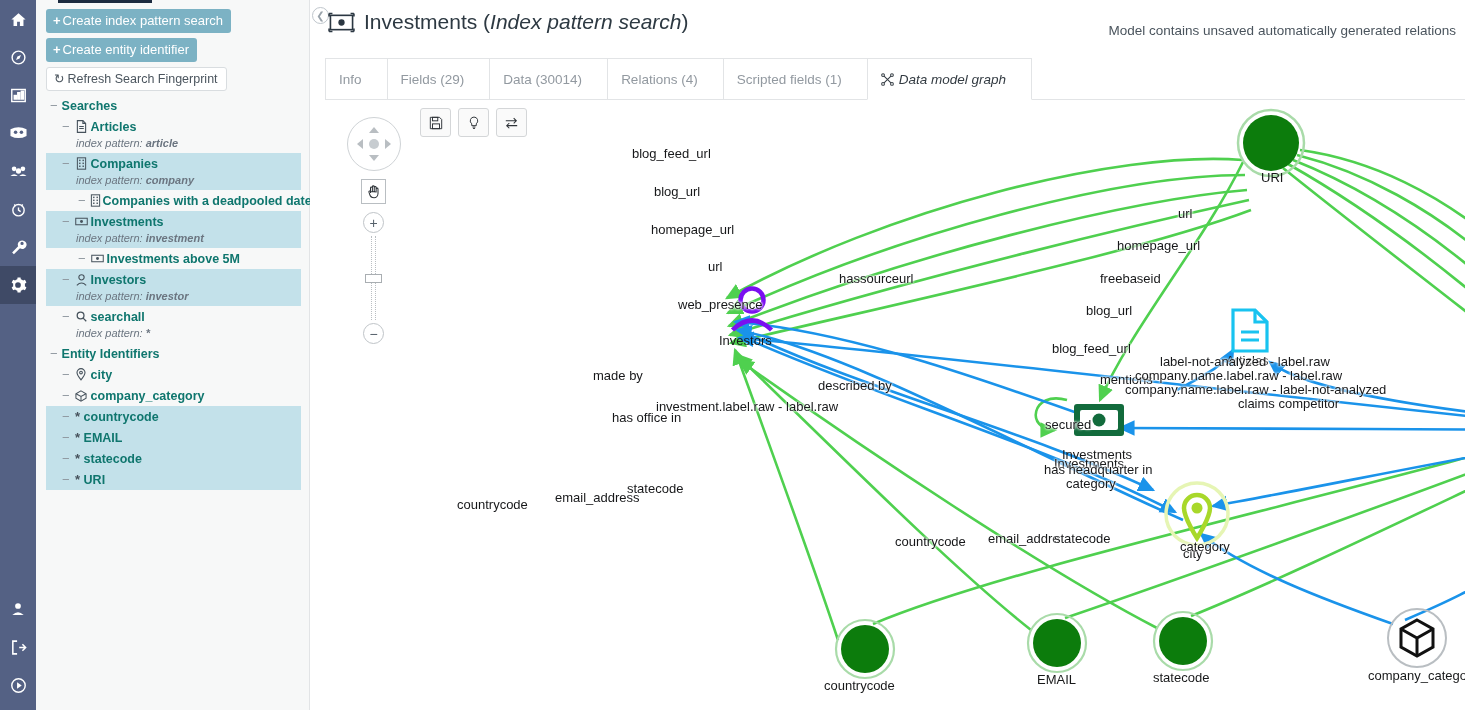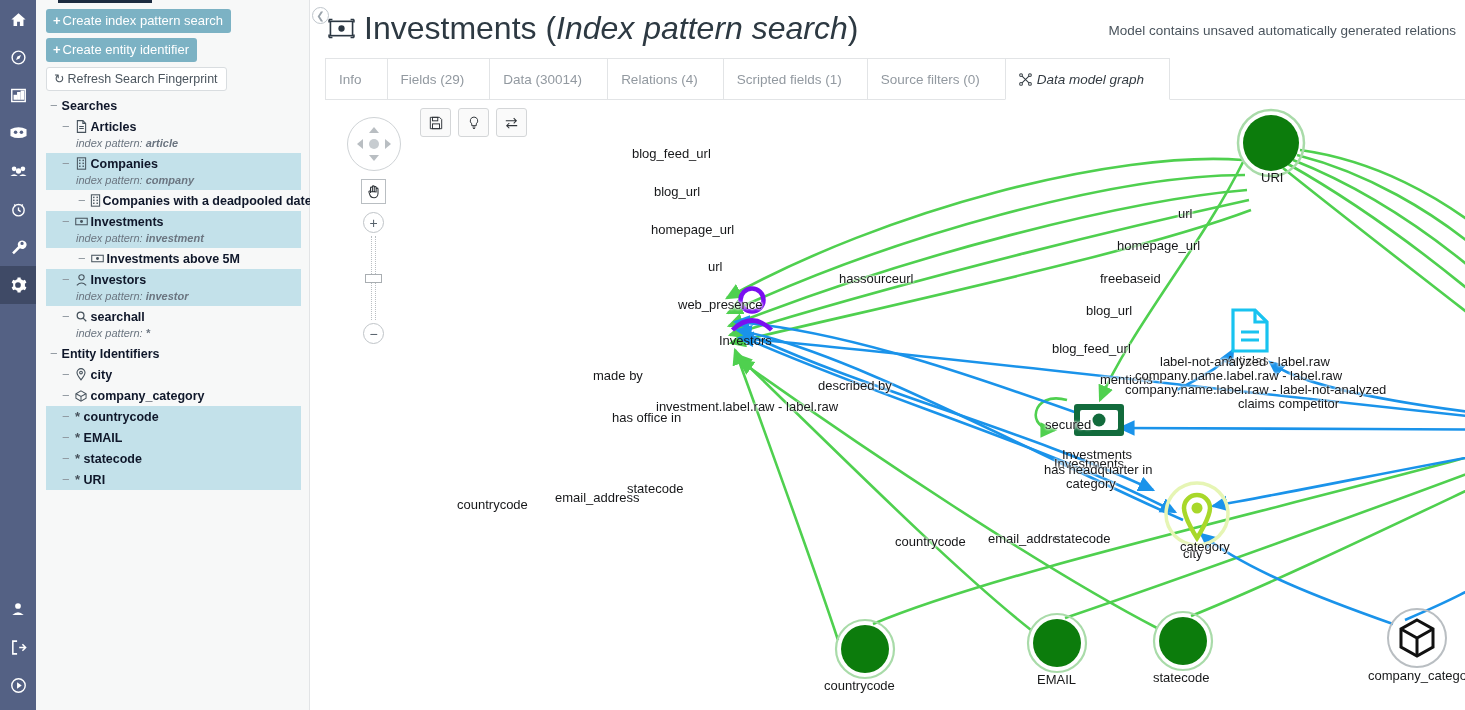--- a/index.html
+++ b/index.html
@@ -71,21 +71,21 @@
     padding: 4px 0 6px 2px;
   }
   .tree { font-size: 12.5px; color: #3f4b55; }
   .tree-row {
     display: flex; align-items: center;
     padding: 3px 0 3px 0;
     white-space: nowrap;
   }
   .tree-row.hl { background: #c3e1ea; }
   .tree-row .dash { color: #8d969e; margin-right: 4px; font-size: 13px; }
-  .tree-row .tlabel { font-weight: bold; color: #0f172a; }
+  .tree-row .tlabel { font-weight: bold; color: #0f766e; }
   .tree-row .ticon {
     display: inline-flex; align-items: center; justify-content: center;
     width: 15px; margin-right: 2px; color: #46525c;
   }
   .ip-row {
     font-size: 11px; font-style: italic; color: #6b7580;
   }
   .ip-row.hl { background: #c3e1ea; }
   .ip-row b { font-style: italic; text-align: right; }
   .lvl0 { padding-left: 4px; }
@@ -104,21 +104,21 @@
     border: 1px solid #bfc6cc; color: #9aa3ab;
     display: flex; align-items: center; justify-content: center;
     font-size: 10px; background: #fff; cursor: pointer;
   }
   .title-row {
     position: absolute; left: 18px; top: 10px;
     display: flex; align-items: center; gap: 9px;
   }
   .title-icon { color: #2b3742; display: flex; }
   .page-title {
-    font-size: 32px; color: #2d3942; font-weight: 400;
+    font-size: 21px; color: #2d3942; font-weight: 400;
     white-space: nowrap;
   }
   .page-title em { font-style: italic; }
   .model-note {
     position: absolute; right: 9px; top: 23px;
     font-size: 13.5px; color: #4a545d;
     white-space: nowrap;
   }
   .tabs {
     position: absolute; left: 15px; top: 58px;
@@ -512,21 +512,20 @@
     </div>
 
     <div class="model-note">Model contains unsaved automatically generated relations</div>
 
     <div class="tabs">
       <div class="tab">Info</div>
       <div class="tab">Fields (29)</div>
       <div class="tab">Data (30014)</div>
       <div class="tab">Relations (4)</div>
       <div class="tab">Scripted fields (1)</div>
-      <div class="tab">Source filters (0)</div>
       <div class="tab active">
         <span class="tabicon">
           <svg width="13" height="13" viewBox="0 0 14 14" fill="none" stroke="#333b42" stroke-width="1.1">
               <circle cx="2.2" cy="2.2" r="1.5"></circle>
               <circle cx="11.8" cy="2.2" r="1.5"></circle>
               <circle cx="2.2" cy="11.8" r="1.5"></circle>
               <circle cx="11.8" cy="11.8" r="1.5"></circle>
               <path d="M3.3 3.3 L10.7 10.7 M10.7 3.3 L3.3 10.7"></path>
             </svg>
         </span>

